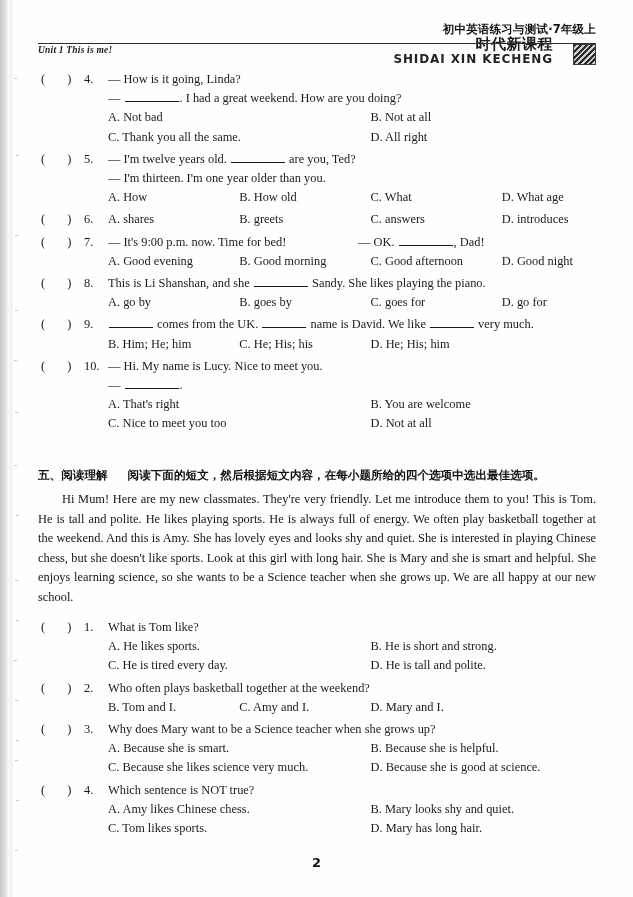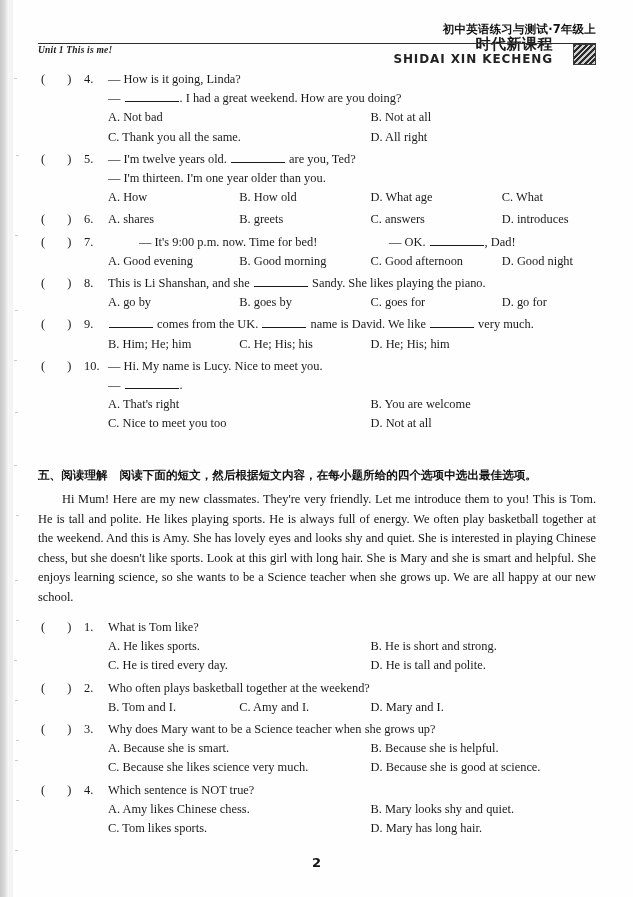--- a/index.html
+++ b/index.html
@@ -155,37 +155,37 @@
     height: 12px;
   }
   .blank.w-short { min-width: 44px; }
 
   
   .opts { display: block; }
   .opts-row { display: flex; }
   .opts.cols4 .opt { width: 25%; }
   .opts.cols2 .opt { width: 50%; }
   .opt { white-space: nowrap; }
-  .dialog-2col { display: flex; margin-left: 31px; }
+  .dialog-2col { display: flex; }
   .dialog-2col > span:first-child { width: 250px; }
 
   
   .sec {
     position: absolute;
     left: 38px;
     width: 560px;
   }
   .sec-head {
     font-family: "DejaVu Sans", sans-serif;
     font-size: 11.6px;
     font-weight: bold;
     color: #111;
     white-space: nowrap;
   }
-  .sec-head .sec-title { margin-right: 12px; }
+  .sec-head .sec-title { margin-right: 20px; }
   .sec-head .sec-desc { font-weight: bold; }
 
   
   .passage {
     position: absolute;
     left: 38px;
     width: 558px;
     font-size: 12.4px;
     line-height: 19.6px;
     text-align: justify;
@@ -266,22 +266,22 @@
         </div>
         <div class="q">
           <span class="q-bracket"><span class="lp">(</span><span class="rp">)</span></span>
           <span class="q-num">5.</span>
           <div class="q-line">— I'm twelve years old. <span class="blank"></span> are you, Ted?</div>
           <div class="q-line">— I'm thirteen. I'm one year older than you.</div>
           <div class="opts cols4">
             <div class="opts-row">
               <span class="opt">A. How</span>
               <span class="opt">B. How old</span>
+              <span class="opt">C. What</span>
               <span class="opt">D. What age</span>
-              <span class="opt">C. What</span>
             </div>
           </div>
         </div>
         <div class="q">
           <span class="q-bracket"><span class="lp">(</span><span class="rp">)</span></span>
           <span class="q-num">6.</span>
           <div class="opts cols4">
             <div class="opts-row">
               <span class="opt">A. shares</span>
               <span class="opt">B. greets</span>

